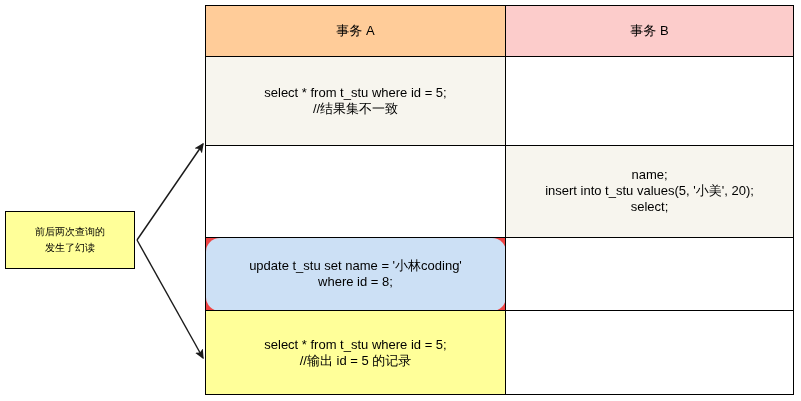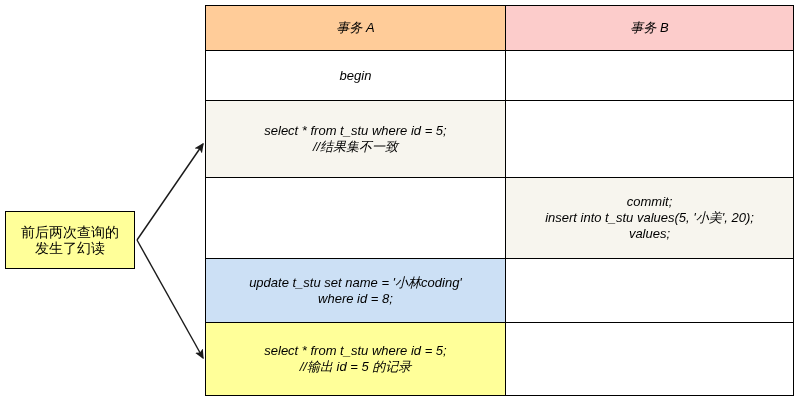--- a/index.html
+++ b/index.html
@@ -33,21 +33,21 @@
     top: 211px;
     width: 130px;
     height: 58px;
     background: #ffff99;
     border: 1px solid #000000;
     box-sizing: border-box;
     display: flex;
     flex-direction: column;
     align-items: center;
     justify-content: center;
-    font-size: 14px;
+    font-size: 10px;
     line-height: 16px;
     text-align: center;
   }
   .note span { display: block; white-space: nowrap; }
 
   
   #arrows {
     position: absolute;
     left: 0;
     top: 0;
@@ -63,21 +63,20 @@
     top: 5px;
     width: 588px;
     height: 390px;
   }
   table.grid {
     border-collapse: collapse;
     table-layout: fixed;
     width: 588px;
     height: 390px;
     background: #ef4444;
-    font-style: italic;
   }
   table.grid td {
     border: 1px solid #000000;
     text-align: center;
     vertical-align: middle;
     font-size: 13px;
     line-height: 16px;
     padding: 2px 4px;
     white-space: nowrap;
   }
@@ -90,21 +89,21 @@
 
   .r-head   { height: 45px; }
   .r-begin  { height: 50px; }
   .r-sel1   { height: 77px; }
   .r-insert { height: 81px; }
   .r-update { height: 64px; }
   .r-sel2   { height: 73px; }
 
   .c-white  { background: #ffffff; }
   .c-cream  { background: #f7f5ee; }
-  .c-blue   { background: #cce0f5; }
+  .c-blue   { background: #cce0f5; border-radius: 14px; }
   .c-yellow { background: #ffff99; }
 
   .line { display: block; }
 </style>
 </head>
 <body>
 
 <div id="diagram">
 
   <div class="note">
@@ -127,41 +126,35 @@
       <colgroup>
         <col class="col-a">
         <col class="col-b">
       </colgroup>
       <tbody>
         <tr class="r-head">
           <td class="hdr hdr-a">事务 A</td>
           <td class="hdr hdr-b">事务 B</td>
         </tr>
 
-        <tr class="r-begin">
-          <td class="c-white">
-            <span class="line">begin</span>
-          </td>
-          <td class="c-white"></td>
-        </tr>
 
         <tr class="r-sel1">
           <td class="c-cream">
             <span class="line">select * from t_stu where id = 5;</span>
             <span class="line">//结果集不一致</span>
           </td>
           <td class="c-white"></td>
         </tr>
 
         <tr class="r-insert">
           <td class="c-white"></td>
           <td class="c-cream">
-            <span class="line">commit;</span>
+            <span class="line">name;</span>
             <span class="line">insert into t_stu values(5, '小美', 20);</span>
-            <span class="line">values;</span>
+            <span class="line">select;</span>
           </td>
         </tr>
 
         <tr class="r-update">
           <td class="c-blue">
             <span class="line">update t_stu set name = '小林coding'</span>
             <span class="line">where id = 8;</span>
           </td>
           <td class="c-white"></td>
         </tr>

